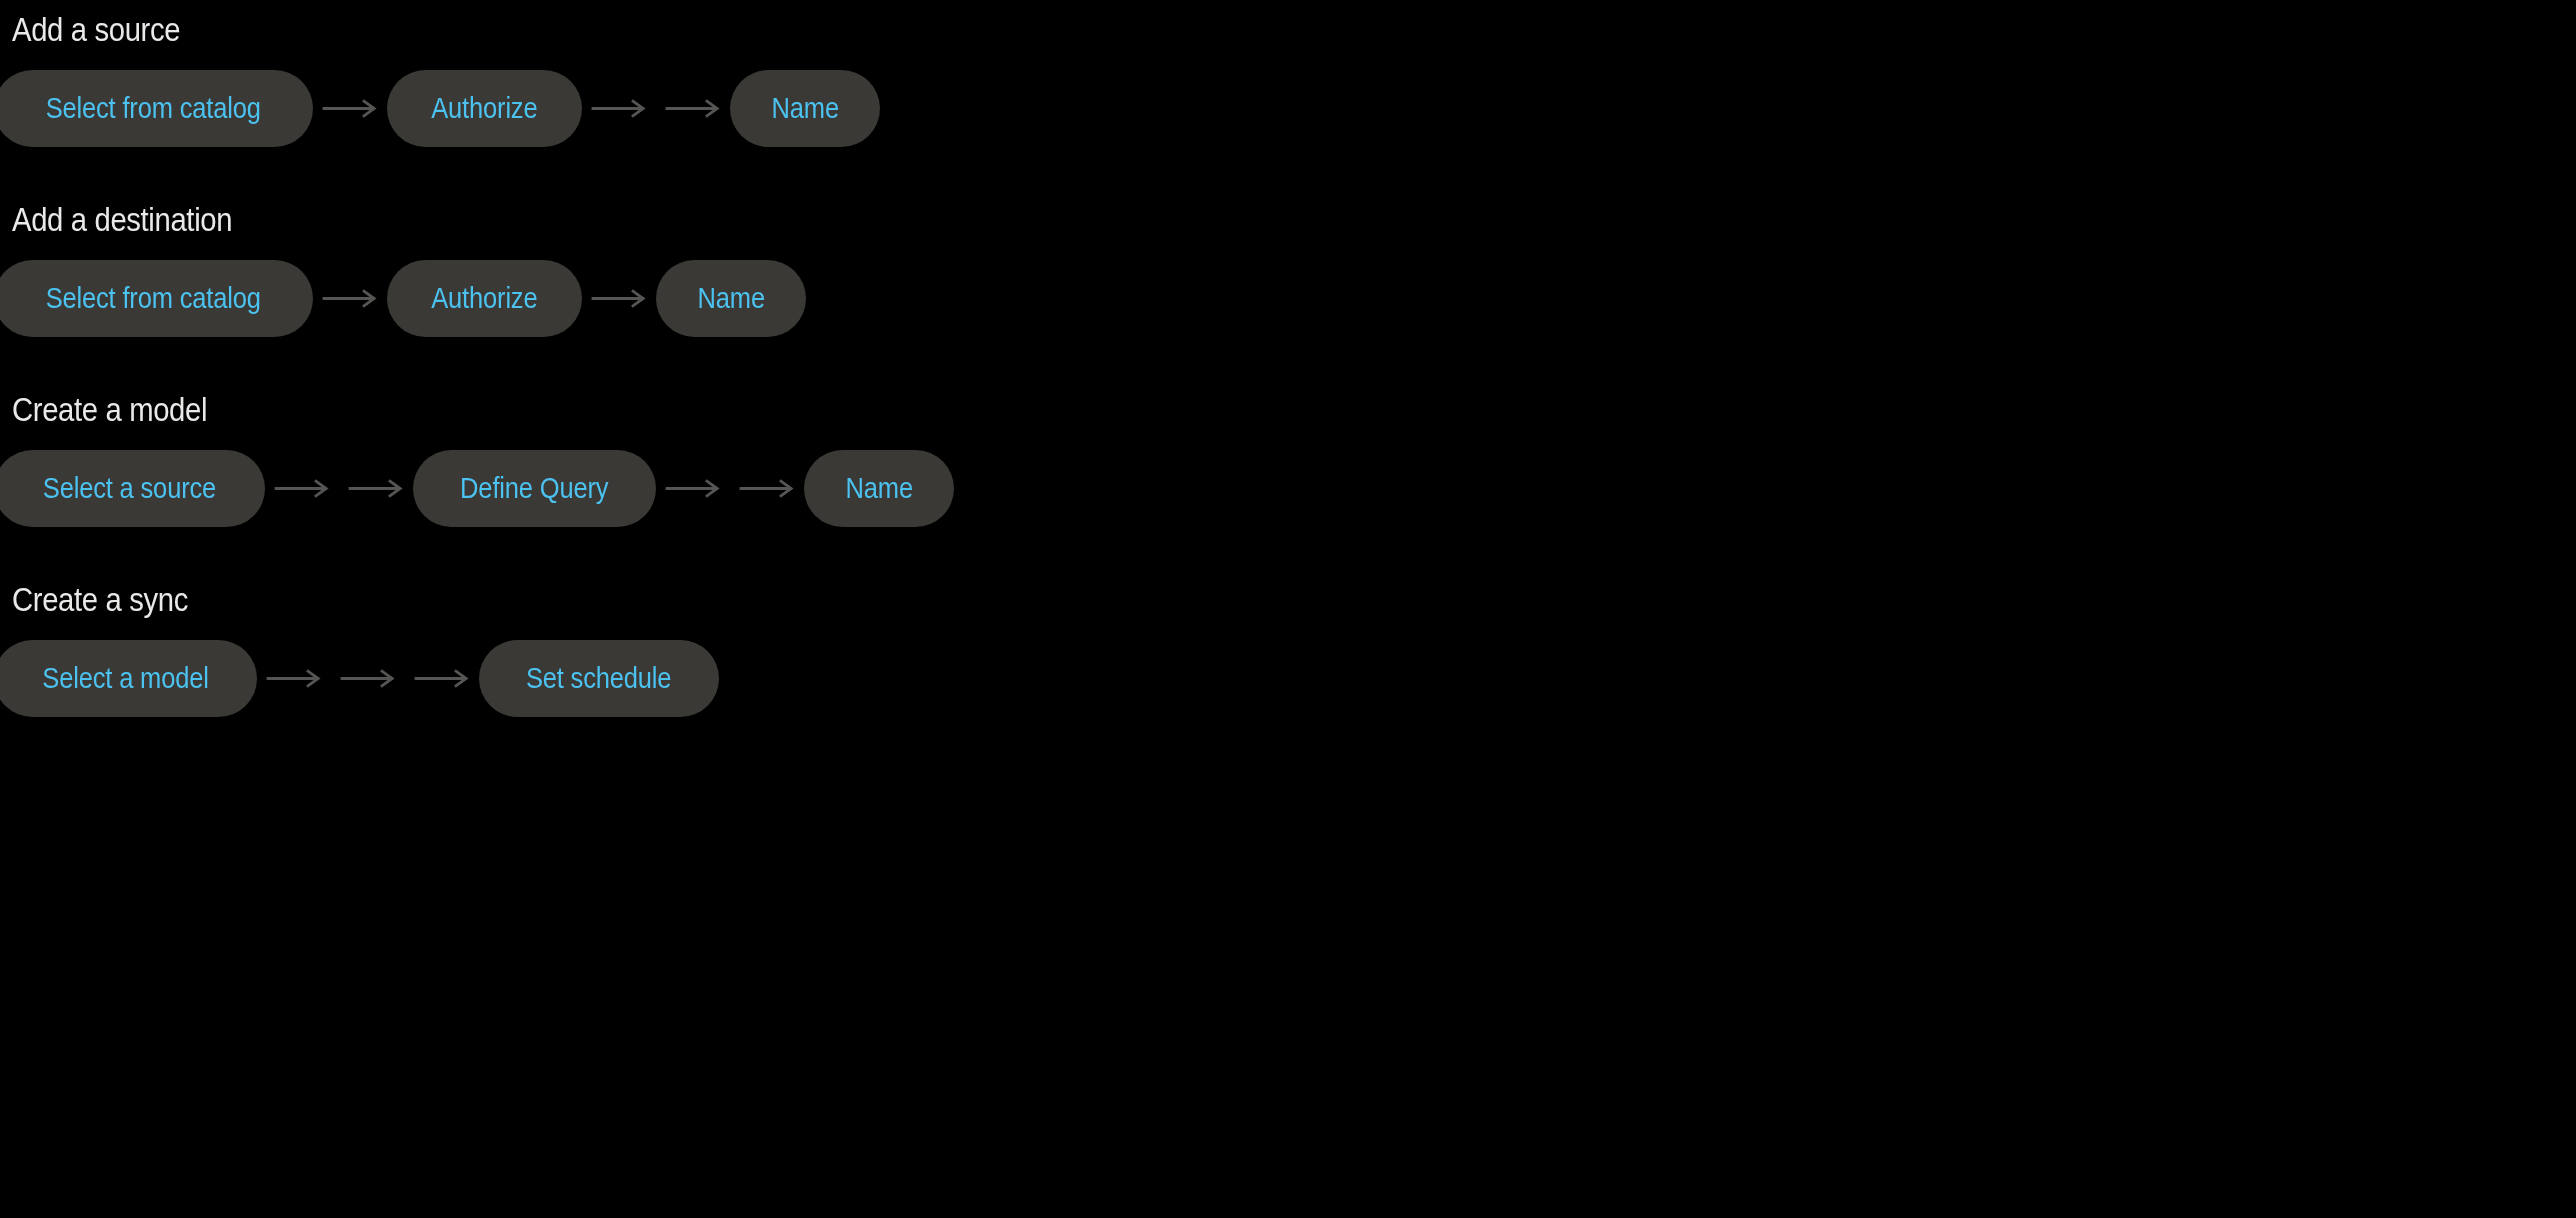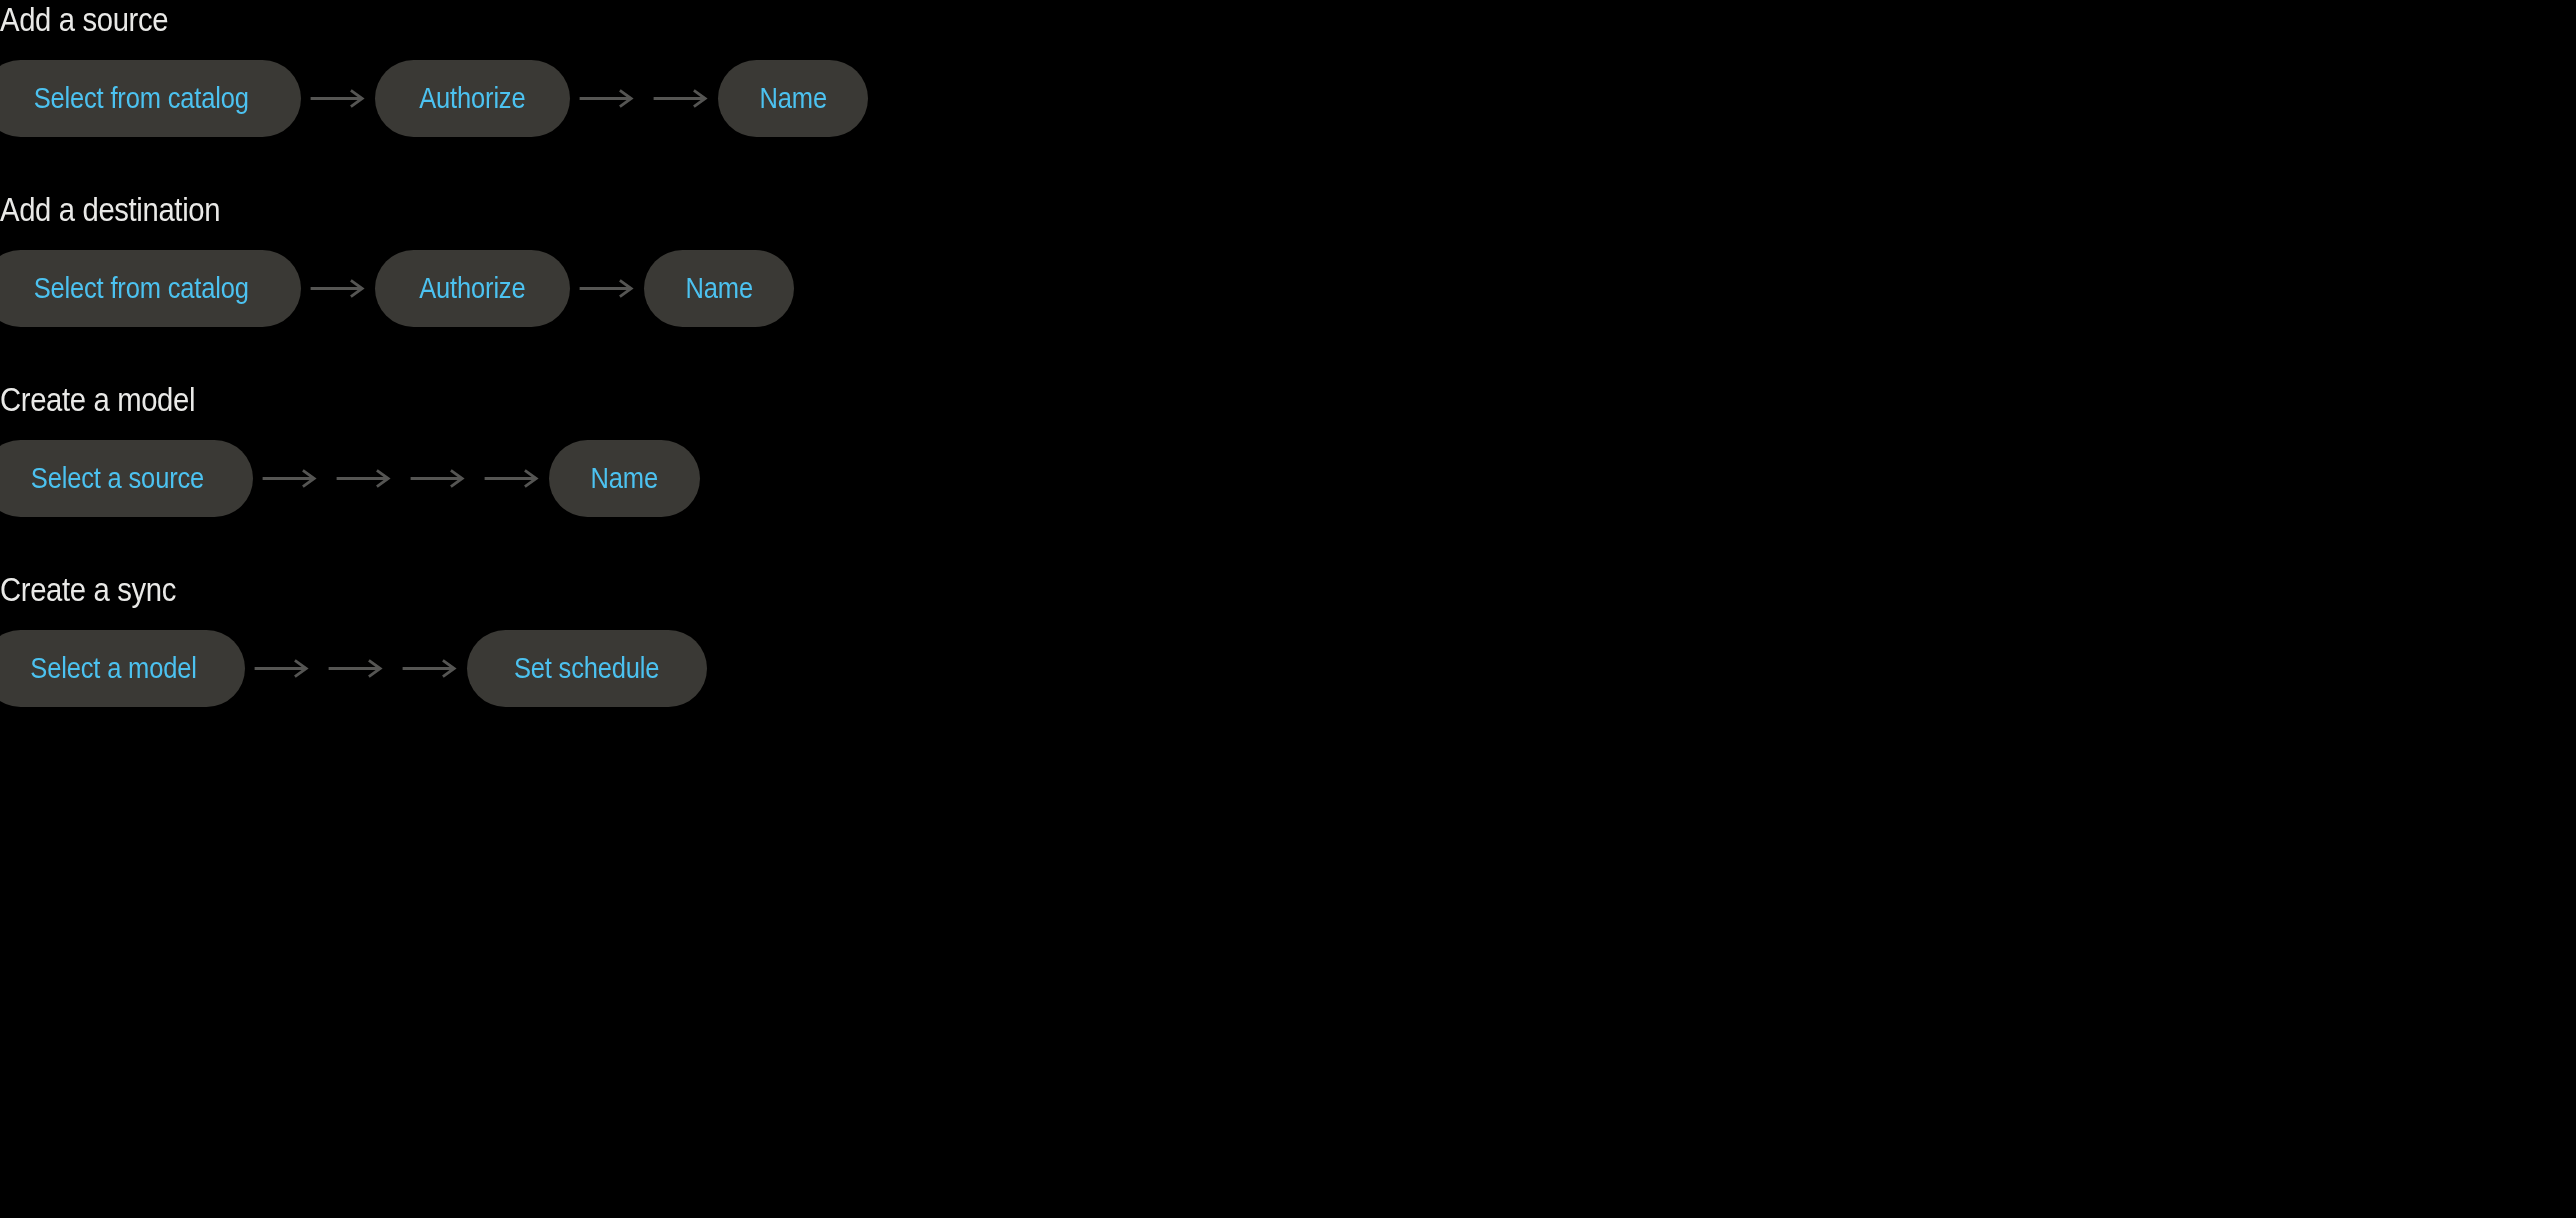--- a/index.html
+++ b/index.html
@@ -18,21 +18,21 @@
   #flow-root {
     position: relative;
     width: 2576px;
     height: 1218px;
     padding-top: 0px;
     box-sizing: border-box;
   }
 
   .flow-section {
     position: relative;
-    margin: 0;
+    margin: 12px;
   }
 
   .section-heading {
     color: #e9e9e7;
     font-size: 34px;
     line-height: 35px;
     font-weight: 400;
     letter-spacing: -0.4px;
     transform: scaleX(0.86);
     transform-origin: left center;
@@ -183,20 +183,23 @@
         </svg>
       </div>
 
       <div class="step-arrow">
         <svg width="58" height="21" viewBox="0 0 72 26" aria-hidden="true">
           <path d="M2 13 H64" stroke="currentColor" stroke-width="3.5" fill="none"></path>
           <path d="M52 3 L66 13 L52 23" stroke="currentColor" stroke-width="3.5" fill="none"></path>
         </svg>
       </div>
 
+      <div class="step-pill">
+        <span class="step-pill-label">Define Query</span>
+      </div>
       <div class="step-arrow">
         <svg width="58" height="21" viewBox="0 0 72 26" aria-hidden="true">
           <path d="M2 13 H64" stroke="currentColor" stroke-width="3.5" fill="none"></path>
           <path d="M52 3 L66 13 L52 23" stroke="currentColor" stroke-width="3.5" fill="none"></path>
         </svg>
       </div>
 
       <div class="step-arrow">
         <svg width="58" height="21" viewBox="0 0 72 26" aria-hidden="true">
           <path d="M2 13 H64" stroke="currentColor" stroke-width="3.5" fill="none"></path>

